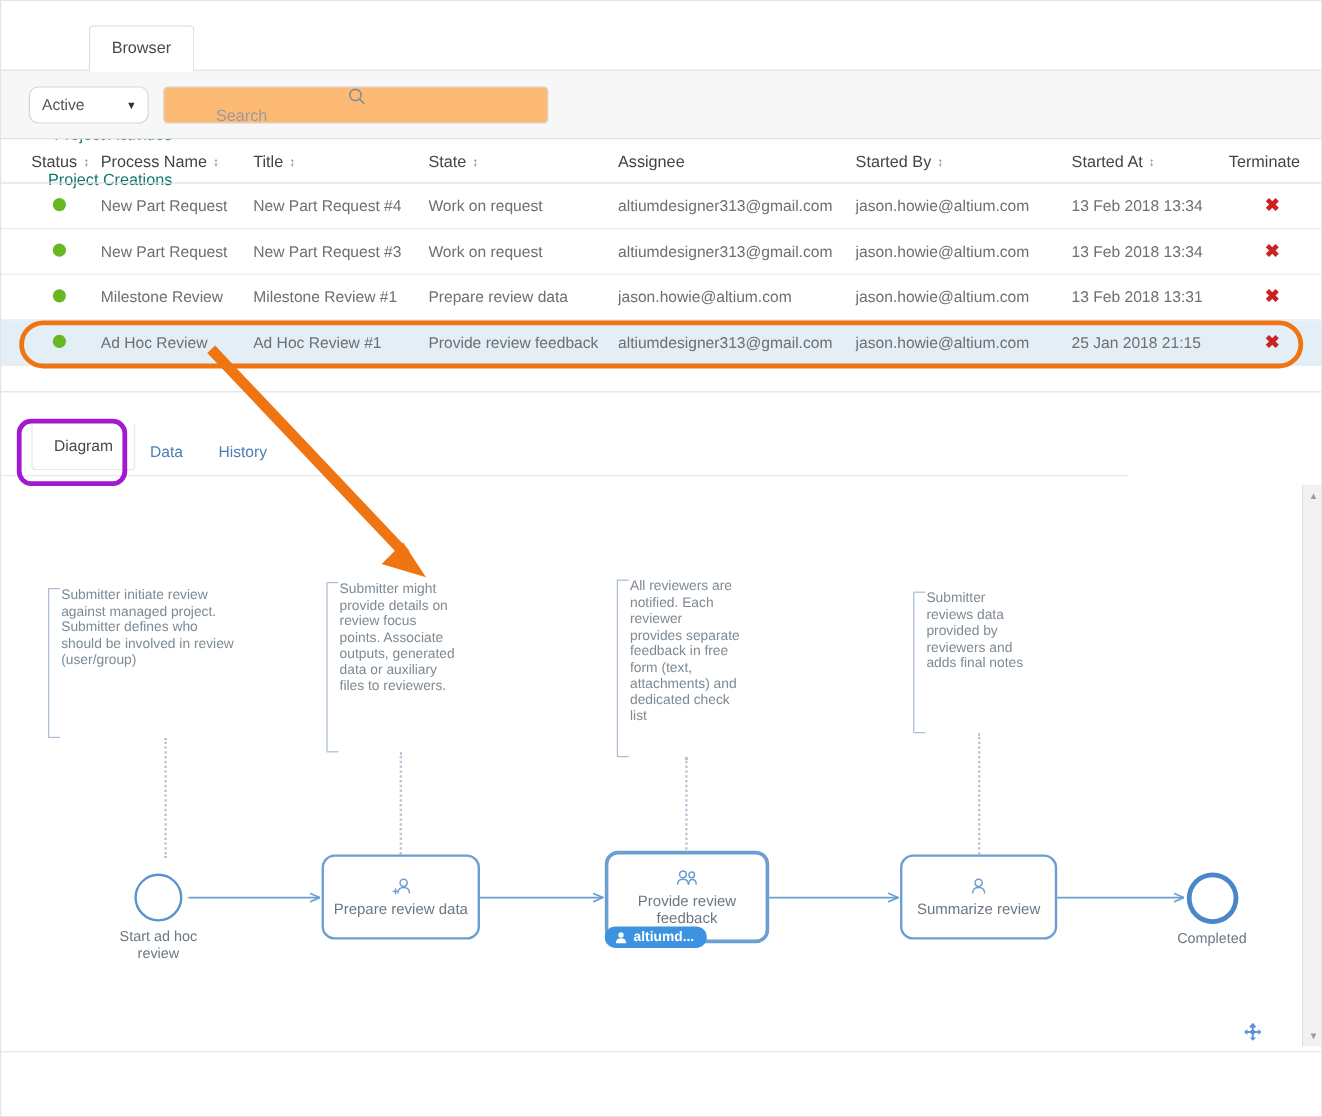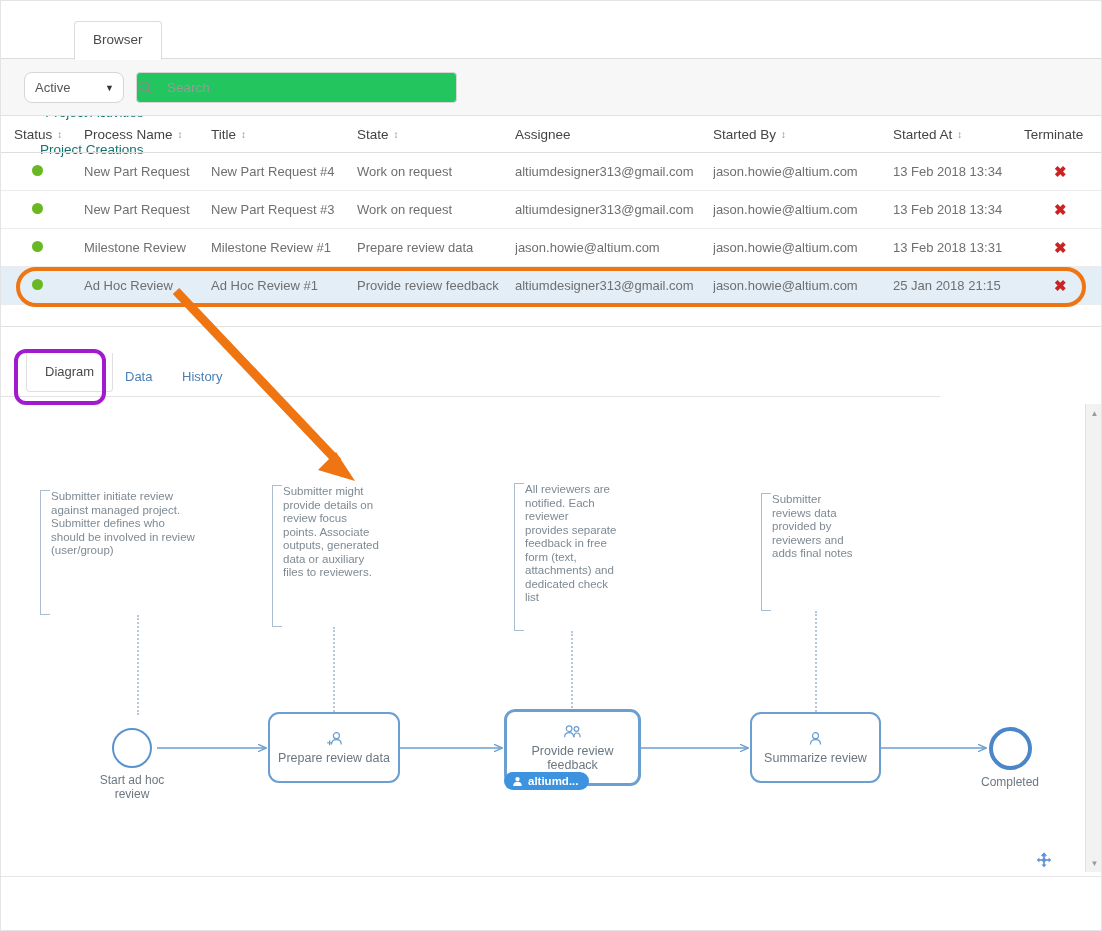--- a/index.html
+++ b/index.html
@@ -77,26 +77,27 @@
     position: absolute;
     right: 9px; top: 50%;
     transform: translateY(-50%);
     font-size: 9px;
     color: #333;
   }
   .search-box {
     position: absolute;
     left: 136px; top: 72px;
     width: 321px; height: 31px;
-    background: #22c55e;
+    background: #fdba74;
     border: 1px solid #d6d6d6;
     border-radius: 4px;
     display: flex;
     align-items: center;
     padding-left: 1px;
+    flex-direction: column;
   }
   .search-box svg { flex: none; }
   .search-input {
     border: none;
     outline: none;
     margin-left: 12px;
     font-size: 13.5px;
     color: #555;
     font-family: "Liberation Sans", sans-serif;
     width: 250px;
@@ -119,21 +120,21 @@
     color: #6f6f6f;
   }
   .thead {
     height: 37px;
     color: #4a4a4a;
     font-size: 13.5px;
     border-bottom: 1px solid #dedede;
   }
   .thead .c { font-weight: normal; color: #444; }
   .c        { padding-right: 8px; overflow: hidden; white-space: nowrap; }
-  .c-status { width: 84px; padding-left: 14px; }
+  .c-status { width: 84px; padding-left: 26px; }
   .c-proc   { width: 127px; }
   .c-title  { width: 146px; }
   .c-state  { width: 158px; }
   .c-assg   { width: 198px; }
   .c-start  { width: 180px; }
   .c-at     { width: 131px; }
   .c-term   { width: 78px; text-align: left; }
   .sortico {
     display: inline-block;
     margin-left: 5px;

